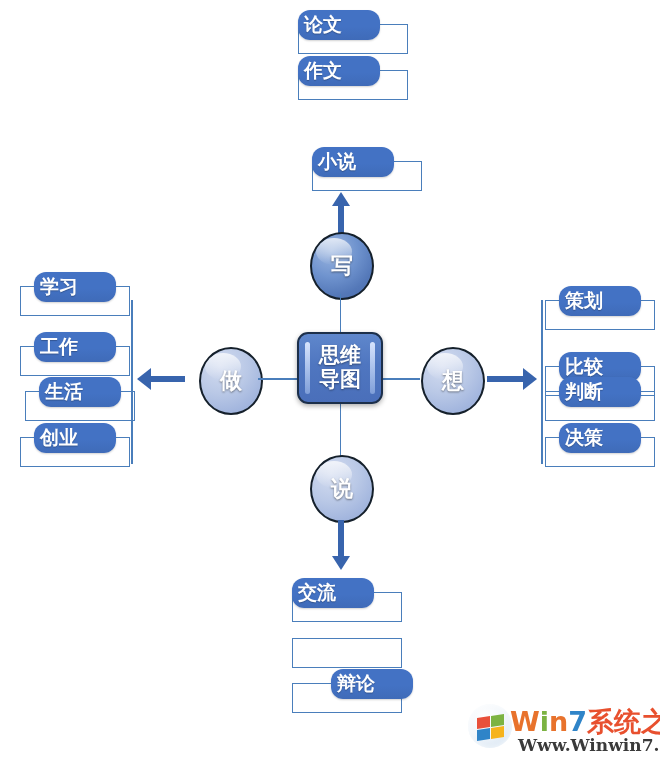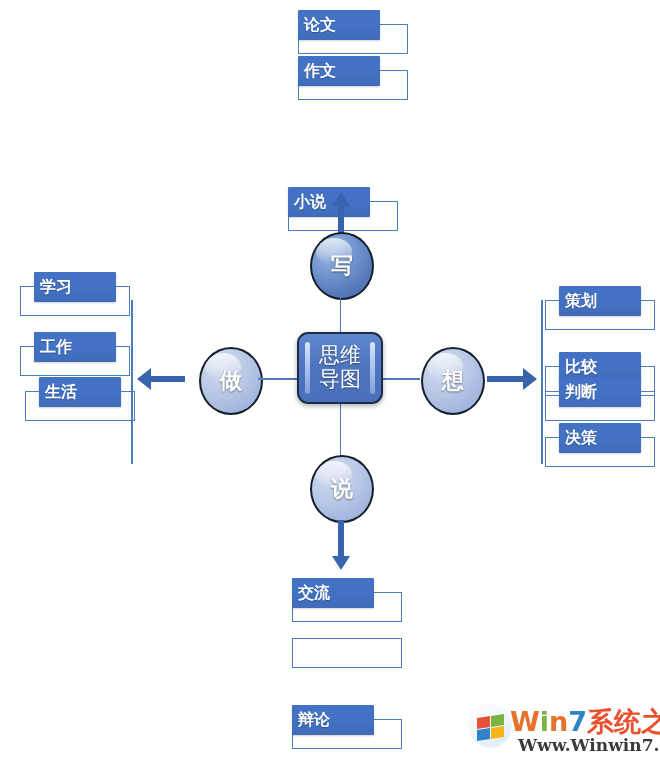--- a/index.html
+++ b/index.html
@@ -14,25 +14,25 @@
 
   
   .leaf{position:absolute;width:115px;height:46px;}
   .leaf .outline{
     position:absolute;left:0;top:14px;width:110px;height:30px;
     border:1.6px solid #4a7ebb;background:transparent;box-sizing:border-box;
   }
   .leaf .fill{
     position:absolute;top:0;width:82px;height:30px;
     background:linear-gradient(to bottom,#4372c4 0%,#4372c4 55%,#3f6bb8 100%);
-    border-radius:1px;
+    border-radius:12px;
     box-sizing:border-box;
     display:flex;align-items:center;
     color:#ffffff;
-    font-size:16px;
+    font-size:19px;
     font-weight:bold;
     letter-spacing:0px;
     padding-left:6px;
     text-shadow:0 1px 1px rgba(0,0,0,.25);
     box-shadow:0 1px 2px rgba(0,0,0,.18);
   }
   
   .leaf.l .fill{left:14px;}
   .leaf.l .outline{left:0px;}
   
@@ -71,21 +71,21 @@
     box-shadow:0 2px 5px rgba(0,0,0,.32);
     box-sizing:border-box;
     display:flex;flex-direction:column;align-items:center;justify-content:center;
     color:#ffffff;
     overflow:hidden;
   }
   #center .bar{position:absolute;top:8px;bottom:8px;width:5px;border-radius:3px;
     background:linear-gradient(to bottom,rgba(220,232,255,.95),rgba(170,196,240,.55));}
   #center .bar.lt{left:6px;}
   #center .bar.rt{right:6px;}
-  #center .ln{font-size:21px;font-weight:normal;line-height:1.12;
+  #center .ln{font-size:21px;font-weight:bold;line-height:1.12;
     text-shadow:0 1px 2px rgba(0,0,0,.4);position:relative;z-index:2;}
 
   
   .arrow{position:absolute;}
   .arrow .shaft{position:absolute;background:#3864ad;}
   .arrow .head{position:absolute;width:0;height:0;}
 
   
   #watermark{position:absolute;left:466px;top:700px;width:192px;height:58px;}
   #wmlogo{position:absolute;left:2px;top:4px;width:44px;height:44px;border-radius:50%;
@@ -112,21 +112,21 @@
 <div id="canvas">
 
   <div class="leaf" id="t0" style="left:298px;top:10px;">
     <div class="outline"></div>
     <div class="fill">论文</div>
   </div>
   <div class="leaf" id="t1" style="left:298px;top:56px;">
     <div class="outline"></div>
     <div class="fill">作文</div>
   </div>
-  <div class="leaf" id="t3" style="left:288px;top:147px;margin-top:40px;">
+  <div class="leaf" id="t3" style="left:312px;top:147px;">
     <div class="outline"></div>
     <div class="fill">小说</div>
   </div>
 
   <div class="arrow" id="arrow-up" style="left:331px;top:192px;width:20px;height:46px;">
     <div class="shaft" style="left:7px;top:12px;width:6px;height:34px;"></div>
     <div class="head" style="left:1px;top:0px;border-left:9px solid transparent;border-right:9px solid transparent;border-bottom:14px solid #3864ad;"></div>
   </div>
 
   <div class="hub dark" id="hub-write" style="left:310px;top:232px;">
@@ -145,36 +145,40 @@
     <div class="shaft" style="left:7px;top:0px;width:6px;height:36px;"></div>
     <div class="head" style="left:1px;bottom:0px;border-left:9px solid transparent;border-right:9px solid transparent;border-top:14px solid #3864ad;"></div>
   </div>
   <div class="leaf" id="b0" style="left:292px;top:578px;">
     <div class="outline"></div>
     <div class="fill">交流</div>
   </div>
   <div class="leaf" id="b1" style="left:292px;top:624px;">
     <div class="outline"></div>
   </div>
-  <div class="leaf" id="b2" style="left:292px;top:705px;">
+  <div class="leaf" id="b2" style="left:292px;top:669px;padding-left:39px;">
     <div class="outline"></div>
     <div class="fill">辩论</div>
   </div>
 
   <div class="leaf l" id="l0" style="left:20px;top:272px;">
     <div class="outline"></div>
     <div class="fill">学习</div>
   </div>
   <div class="leaf l" id="l1" style="left:20px;top:332px;">
     <div class="outline"></div>
     <div class="fill">工作</div>
   </div>
   <div class="leaf l" id="l2" style="left:25px;top:377px;">
     <div class="outline"></div>
     <div class="fill">生活</div>
+  </div>
+  <div class="leaf l" id="l3" style="left:20px;top:423px;">
+    <div class="outline"></div>
+    <div class="fill">创业</div>
   </div>
 
   <div class="spine" style="left:131px;top:300px;height:164px;"></div>
   <div class="arrow" id="arrow-left" style="left:137px;top:368px;width:48px;height:22px;">
     <div class="shaft" style="left:12px;top:8px;width:36px;height:6px;"></div>
     <div class="head" style="left:0px;top:0px;border-top:11px solid transparent;border-bottom:11px solid transparent;border-right:14px solid #3864ad;"></div>
   </div>
   <div class="hub light" id="hub-do" style="left:199px;top:347px;">
     <div class="gloss"></div>
     <span style="position:relative;z-index:2;color:#ffffff;">做</span>

